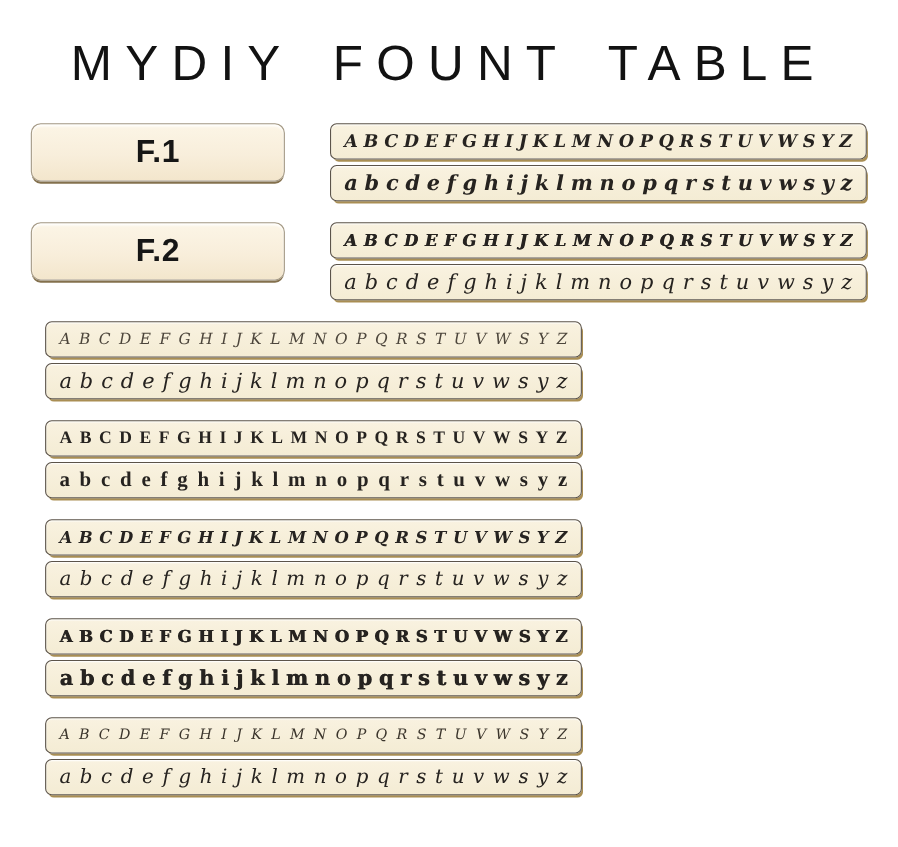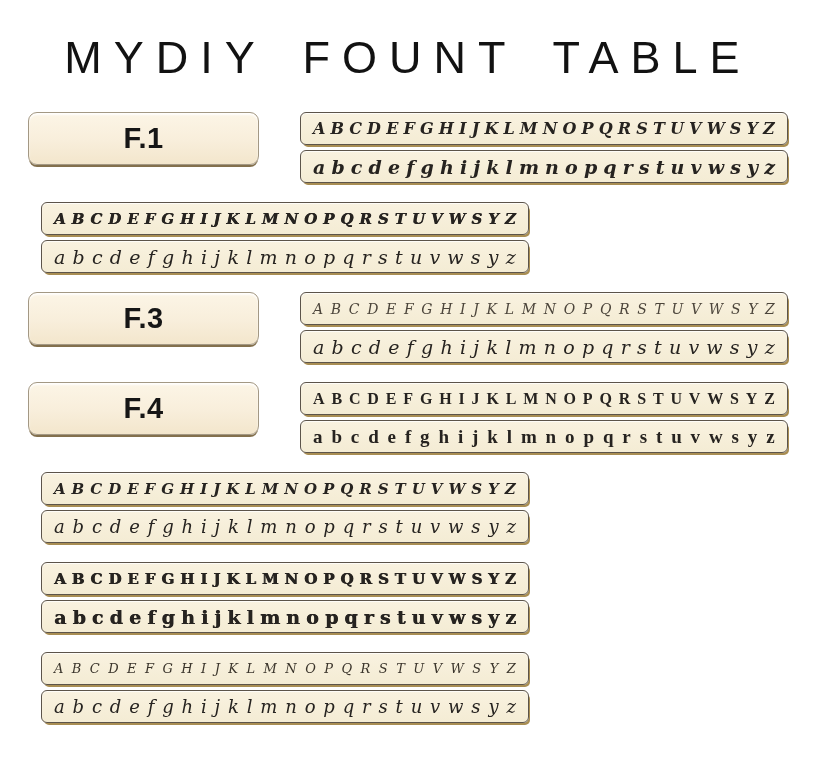--- a/index.html
+++ b/index.html
@@ -179,20 +179,23 @@
               <span>w</span>
               <span>s</span>
               <span>y</span>
               <span>z</span>
             </span>
         </div>
       </div>
     </div>
 
     <div class="row row-f2">
+      <div class="plate">
+        <span class="plate-label">F.2</span>
+      </div>
       <div class="strips">
         <div class="strip upper">
           <span class="letters">
               <span>A</span>
               <span>B</span>
               <span>C</span>
               <span>D</span>
               <span>E</span>
               <span>F</span>
               <span>G</span>
@@ -244,23 +247,20 @@
               <span>w</span>
               <span>s</span>
               <span>y</span>
               <span>z</span>
             </span>
         </div>
       </div>
     </div>
 
     <div class="row row-f3">
-      <div class="plate">
-        <span class="plate-label">F.3</span>
-      </div>
       <div class="strips">
         <div class="strip upper">
           <span class="letters">
               <span>A</span>
               <span>B</span>
               <span>C</span>
               <span>D</span>
               <span>E</span>
               <span>F</span>
               <span>G</span>
@@ -312,23 +312,20 @@
               <span>w</span>
               <span>s</span>
               <span>y</span>
               <span>z</span>
             </span>
         </div>
       </div>
     </div>
 
     <div class="row row-f4">
-      <div class="plate">
-        <span class="plate-label">F.4</span>
-      </div>
       <div class="strips">
         <div class="strip upper">
           <span class="letters">
               <span>A</span>
               <span>B</span>
               <span>C</span>
               <span>D</span>
               <span>E</span>
               <span>F</span>
               <span>G</span>

